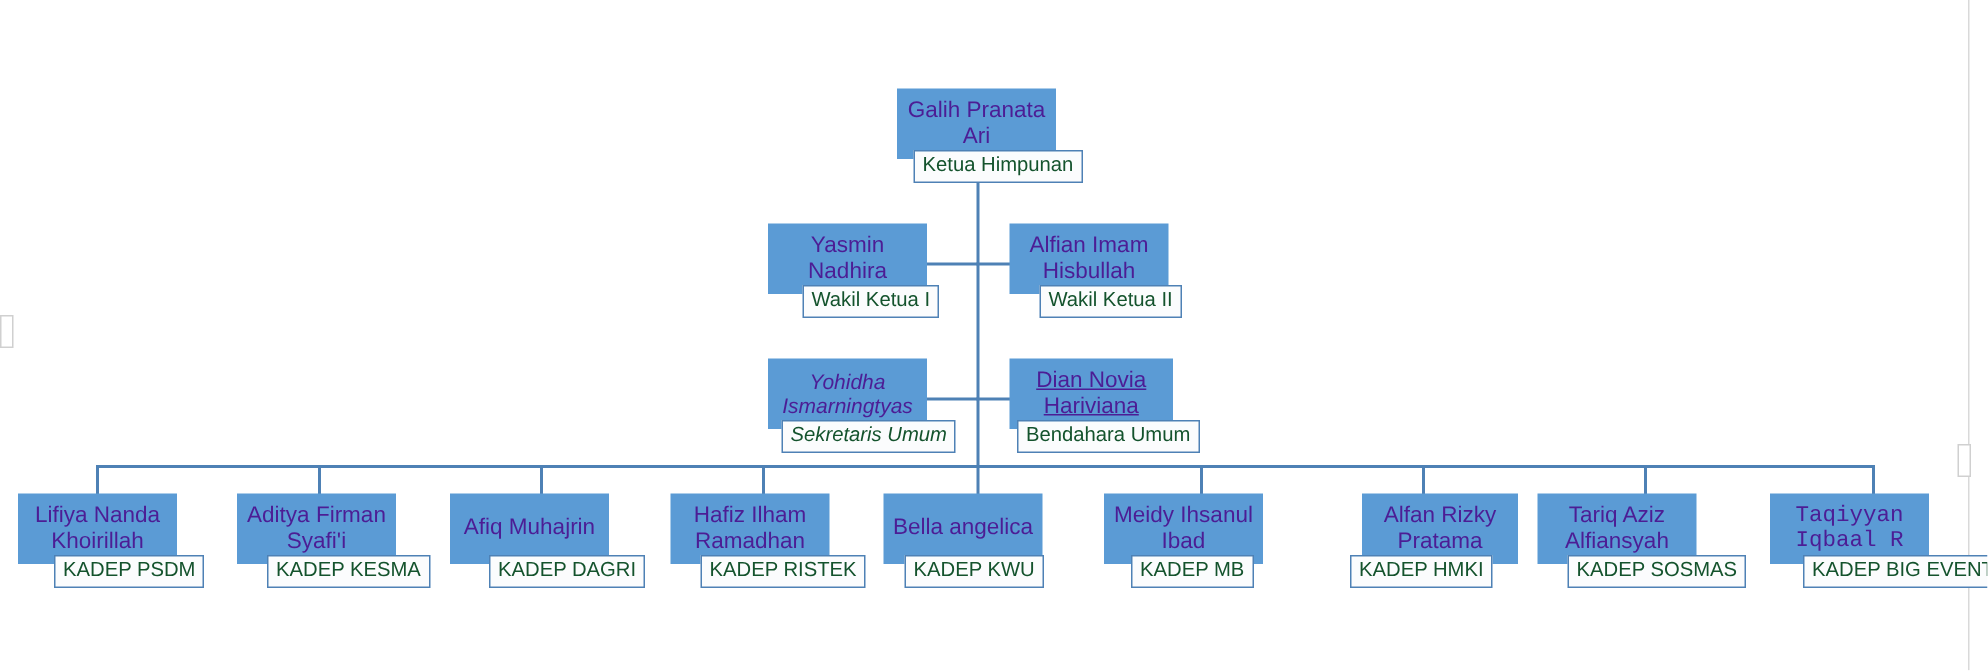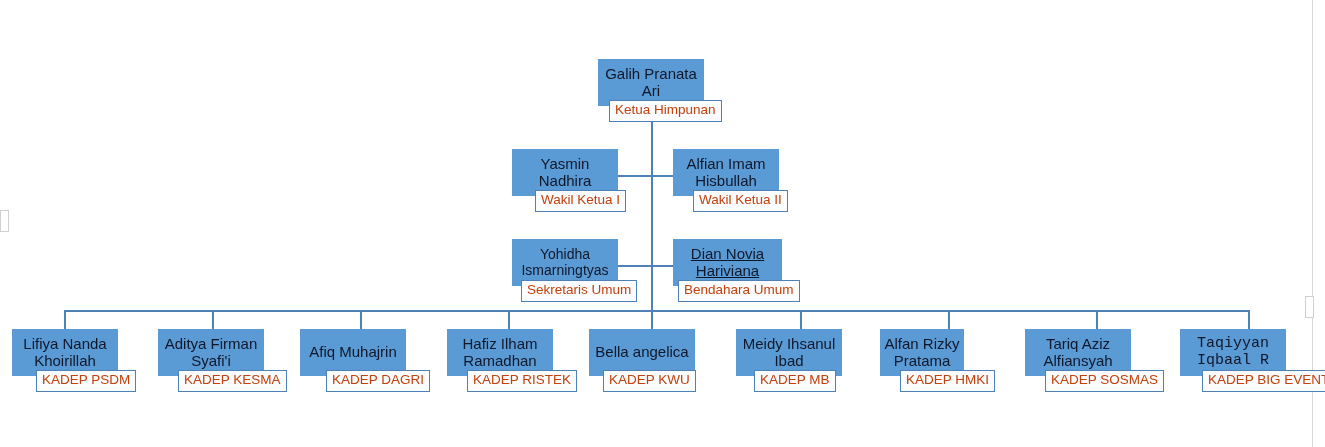--- a/index.html
+++ b/index.html
@@ -45,35 +45,35 @@
 
   
   .node {
     position: absolute;
   }
   .node-box {
     position: absolute;
     left: 0;
     top: 0;
     background: #5B9BD5;
-    color: #0f172a;
+    color: #4c1d95;
     display: flex;
     align-items: center;
     justify-content: center;
     text-align: center;
     line-height: 1.12;
     font-size: 15px;
     padding: 3px 4px;
     box-sizing: border-box;
   }
   .node-label {
     position: absolute;
     background: #fbfcfd;
     border: 1px solid #4E81B5;
-    color: #c2410c;
+    color: #14532d;
     font-size: 13.5px;
     line-height: 1.1;
     padding: 2px 5px 3px 5px;
     white-space: nowrap;
     box-sizing: border-box;
     text-align: center;
   }
   .node-label.align-right { text-align: right; }
 </style>
 </head>
@@ -113,21 +113,21 @@
   <div class="node" style="left:512px; top:149px; width:160px; height:65px;padding-left:48px;">
     <div class="node-box" style="width:106px; height:47px;">Yasmin Nadhira</div>
     <div class="node-label align-right" style="left:23px; top:41px;">Wakil Ketua I</div>
   </div>
 
   <div class="node" style="left:673px; top:149px; width:175px; height:65px;">
     <div class="node-box" style="width:106px; height:47px;">Alfian Imam Hisbullah</div>
     <div class="node-label align-right" style="left:20px; top:41px;">Wakil Ketua II</div>
   </div>
 
-  <div class="node" style="left:512px; top:239px; width:165px; height:65px;">
+  <div class="node" style="left:512px; top:239px; width:165px; height:65px;font-style:italic;">
     <div class="node-box" style="width:106px; height:47px; font-size:14px;">Yohidha Ismarningtyas</div>
     <div class="node-label" style="left:9px; top:41px;">Sekretaris Umum</div>
   </div>
 
   <div class="node" style="left:673px; top:239px; width:175px; height:65px;">
     <div class="node-box" style="width:109px; height:47px;text-decoration:underline;">Dian Novia Hariviana</div>
     <div class="node-label" style="left:5px; top:41px;">Bendahara Umum</div>
   </div>
 
   <div class="node" style="left:12px; top:329px; width:160px; height:65px;">
@@ -154,21 +154,21 @@
     <div class="node-box" style="width:106px; height:47px;">Bella angelica</div>
     <div class="node-label align-right" style="left:14px; top:41px;">KADEP KWU</div>
   </div>
 
   <div class="node" style="left:736px; top:329px; width:165px; height:65px;">
     <div class="node-box" style="width:106px; height:47px;">Meidy Ihsanul Ibad</div>
     <div class="node-label align-right" style="left:18px; top:41px;">KADEP MB</div>
   </div>
 
   <div class="node" style="left:880px; top:329px; width:165px; height:65px;">
-    <div class="node-box" style="width:84px; height:47px;">Alfan Rizky Pratama</div>
+    <div class="node-box" style="width:104px; height:47px;margin-left:28px;">Alfan Rizky Pratama</div>
     <div class="node-label align-right" style="left:20px; top:41px;">KADEP HMKI</div>
   </div>
 
   <div class="node" style="left:1025px; top:329px; width:180px; height:65px;">
     <div class="node-box" style="width:106px; height:47px;">Tariq Aziz Alfiansyah</div>
     <div class="node-label align-right" style="left:20px; top:41px;">KADEP SOSMAS</div>
   </div>
 
   <div class="node" style="left:1180px; top:329px; width:190px; height:65px;">
     <div class="node-box" style="width:106px; height:47px;font-family:Liberation Mono, monospace;">Taqiyyan Iqbaal R</div>

